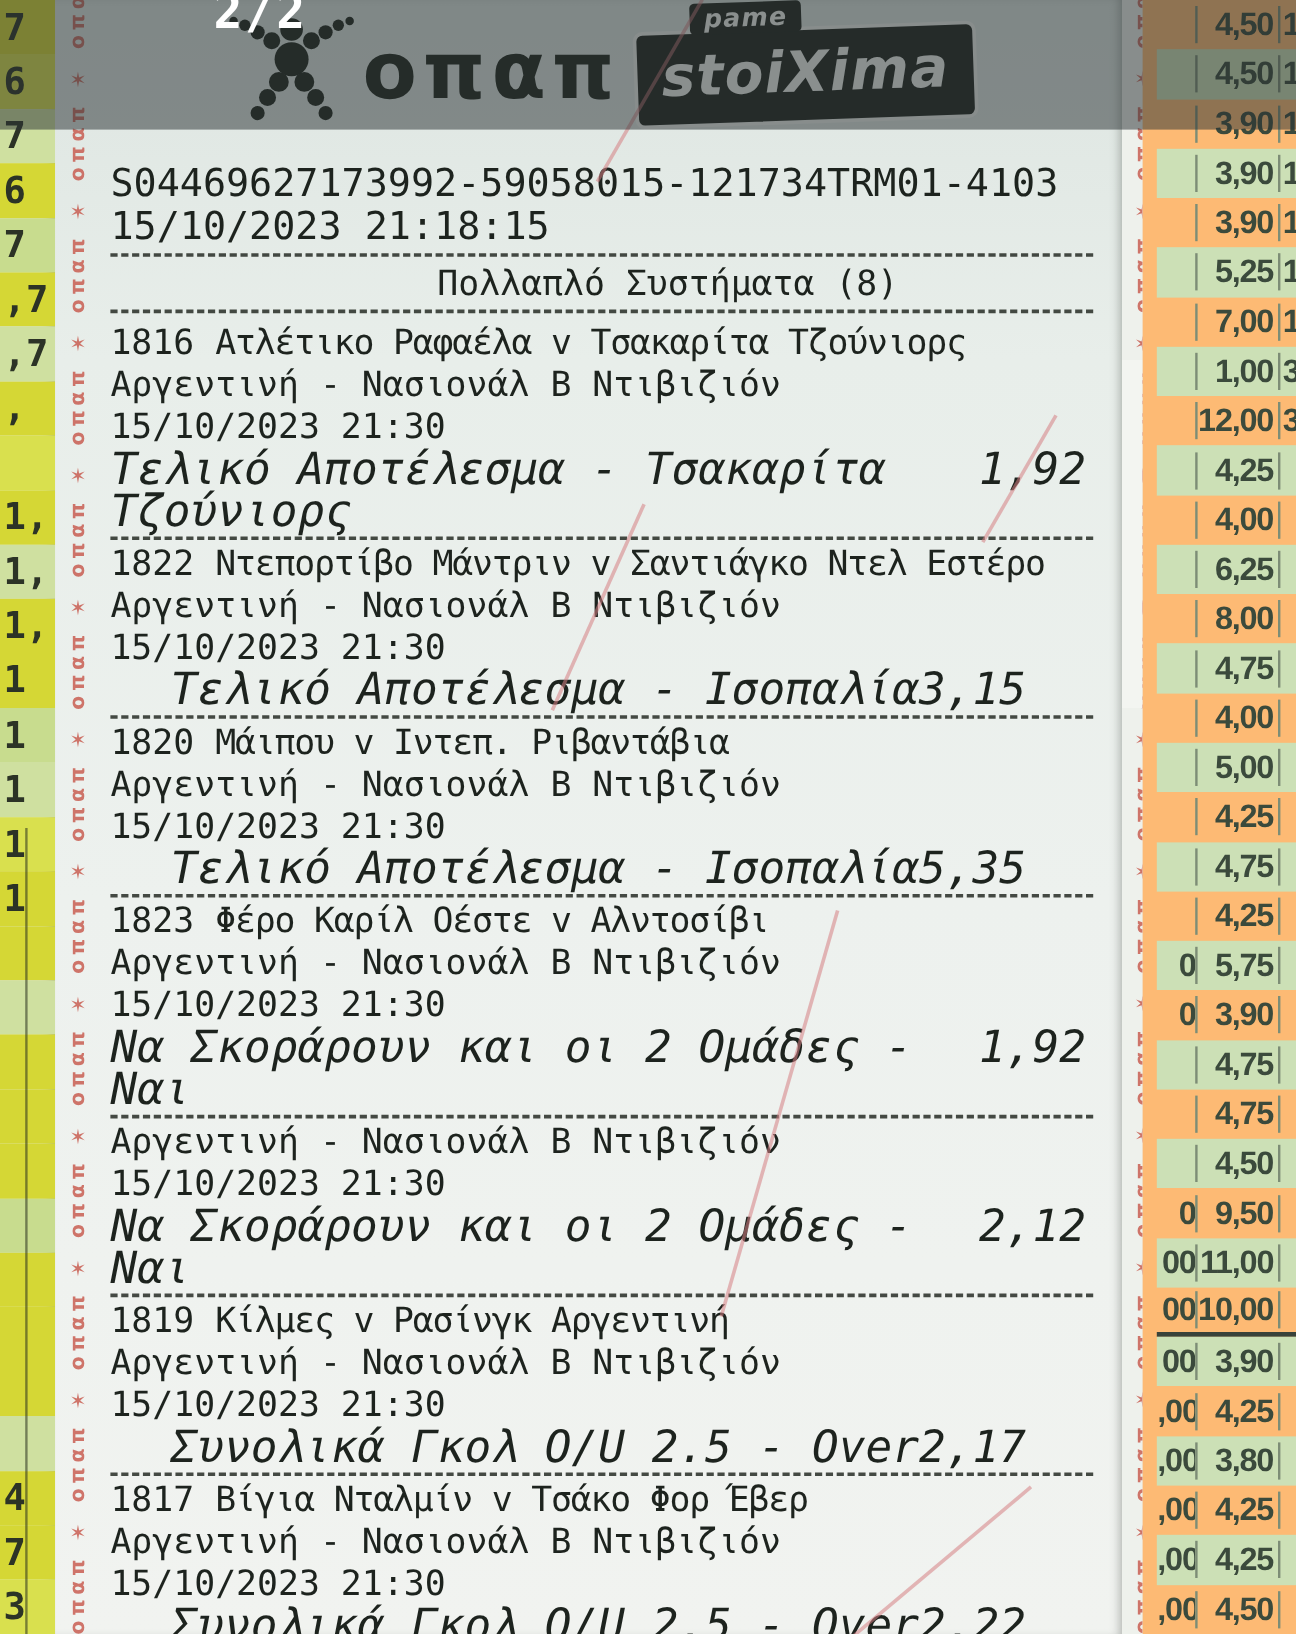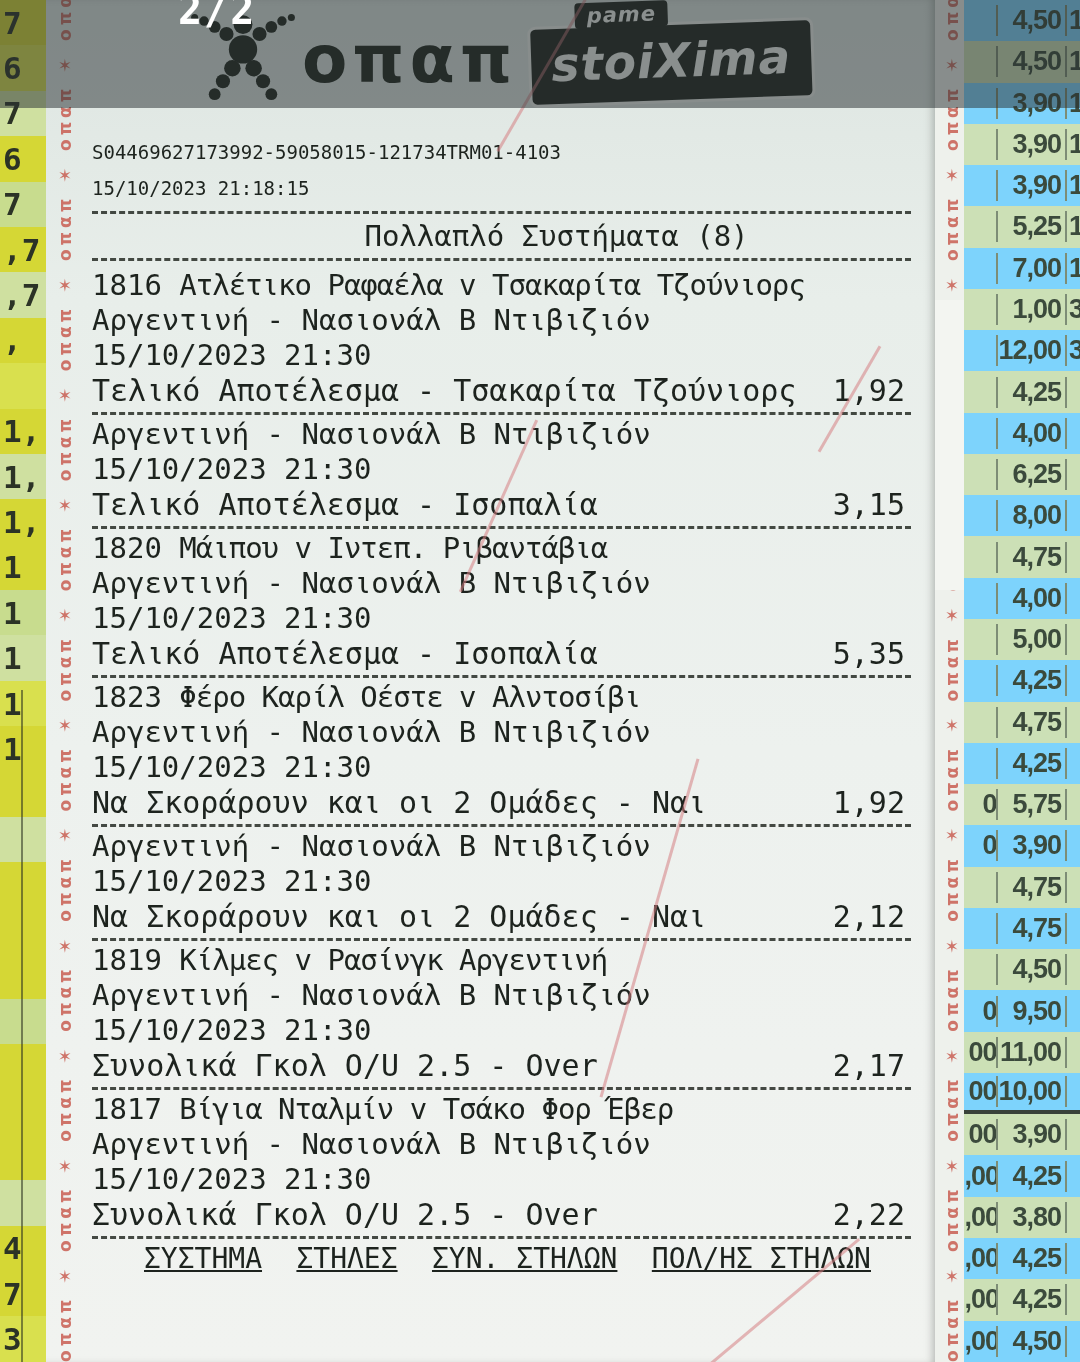--- a/index.html
+++ b/index.html
@@ -28,39 +28,39 @@
 
   .logo-row{position:relative;height:118px;}
   .opap-logo{position:absolute;left:92px;top:10px;display:flex;align-items:flex-start;}
   .opap-word{font:bold 66px "DejaVu Sans",sans-serif;color:#20261f;letter-spacing:5px;line-height:100px;}
   .stx-wrap{position:absolute;left:436px;top:2px;transform:rotate(-2deg);}
   .pame-chip{position:absolute;top:-2px;left:48px;background:#20251f;color:#f2f4f1;
     font:bold italic 21px "DejaVu Sans",sans-serif;padding:1px 12px;border-radius:4px;letter-spacing:1px;}
   .stx-box{margin-top:20px;background:#20251f;color:#f2f4f1;font:bold italic 47px "DejaVu Sans",sans-serif;
     padding:8px 20px 12px 20px;border-radius:8px;border:3px solid #eef1ed;letter-spacing:1px;}
 
-  .r-line{font-size:19px;line-height:36px;letter-spacing:0;}
+  .r-line{font-size:32px;line-height:36px;letter-spacing:0;}
   .num-line{margin-top:16px;}
   .div-dash{border-bottom:3px dashed rgba(38,43,36,.85);margin:5px 0;}
   .slip-type{text-align:center;padding-left:110px;font-size:29px;line-height:34px;}
 
   .bet{border-bottom:3px dashed rgba(38,43,36,.85);padding:2px 0 4px 0;}
   .bet-line{font-size:29px;line-height:35px;}
   .bet-teams{font-weight:normal;letter-spacing:-1px;}
-  .market-row{display:flex;justify-content:space-between;font-size:30px;line-height:35px;}
+  .market-row{display:flex;justify-content:center;font-size:37px;line-height:35px;font-style:italic;}
   .odds{padding-right:6px;}
 
   .footer-row{display:flex;justify-content:space-between;padding:3px 40px 0 52px;font-size:28px;line-height:34px;white-space:nowrap;text-decoration:underline;}
 
   
   .right-strip{position:absolute;left:935px;top:0;width:145px;height:100%;display:flex;background:#e8ede7;}
   .rs-wm{position:relative;width:33px;background:#eef1ec;overflow:hidden;}
   .rs-wm .wm{left:0;width:33px;}
   .white-patch{position:absolute;left:0;top:300px;width:100%;height:290px;background:#f3f5f1;z-index:2;}
-  .odds-table{width:124px;display:flex;flex-direction:column;background:#7dd3fc;}
+  .odds-table{width:124px;display:flex;flex-direction:column;background:#fdba74;padding-left:12px;}
   .ot-row{box-sizing:border-box;height:41.27px;flex:0 0 41.27px;display:flex;align-items:center;
     font:bold 27px "Liberation Sans",sans-serif;color:#3b4a3c;letter-spacing:-1px;}
   .ot-row:nth-child(even){background:#cce0b6;}
   .ot-row:nth-child(27){border-bottom:4px solid #39423a;}
   .ot-left{width:32px;text-align:right;overflow:hidden;}
   .ot-val{flex:1;text-align:right;border-left:2px solid #7d8d76;border-right:2px solid #7d8d76;padding-right:4px;}
   .ot-edge{width:11px;overflow:hidden;padding-left:2px;}
 
   
   .diag{position:absolute;width:3px;background:rgba(213,128,131,.55);z-index:5;}
@@ -162,20 +162,21 @@
             <div class="bet-line"><span class="bet-id">1816</span> <span class="bet-teams">Ατλέτικο Ραφαέλα v Τσακαρίτα Τζούνιορς</span></div>
             <div class="bet-line">Αργεντινή - Νασιονάλ Β Ντιβιζιόν</div>
             <div class="bet-line">15/10/2023 21:30</div>
             <div class="market-row">
               <span>Τελικό Αποτέλεσμα - Τσακαρίτα Τζούνιορς</span>
               <span class="odds">1,92</span>
             </div>
           </div>
 
           <div class="bet">
+            <div class="bet-line"><span class="bet-id">1822</span> <span class="bet-teams">Ντεπορτίβο Μάντριν v Σαντιάγκο Ντελ Εστέρο</span></div>
             <div class="bet-line">Αργεντινή - Νασιονάλ Β Ντιβιζιόν</div>
             <div class="bet-line">15/10/2023 21:30</div>
             <div class="market-row">
               <span>Τελικό Αποτέλεσμα - Ισοπαλία</span>
               <span class="odds">3,15</span>
             </div>
           </div>
 
           <div class="bet">
             <div class="bet-line"><span class="bet-id">1820</span> <span class="bet-teams">Μάιπου v Ιντεπ. Ριβαντάβια</span></div>

